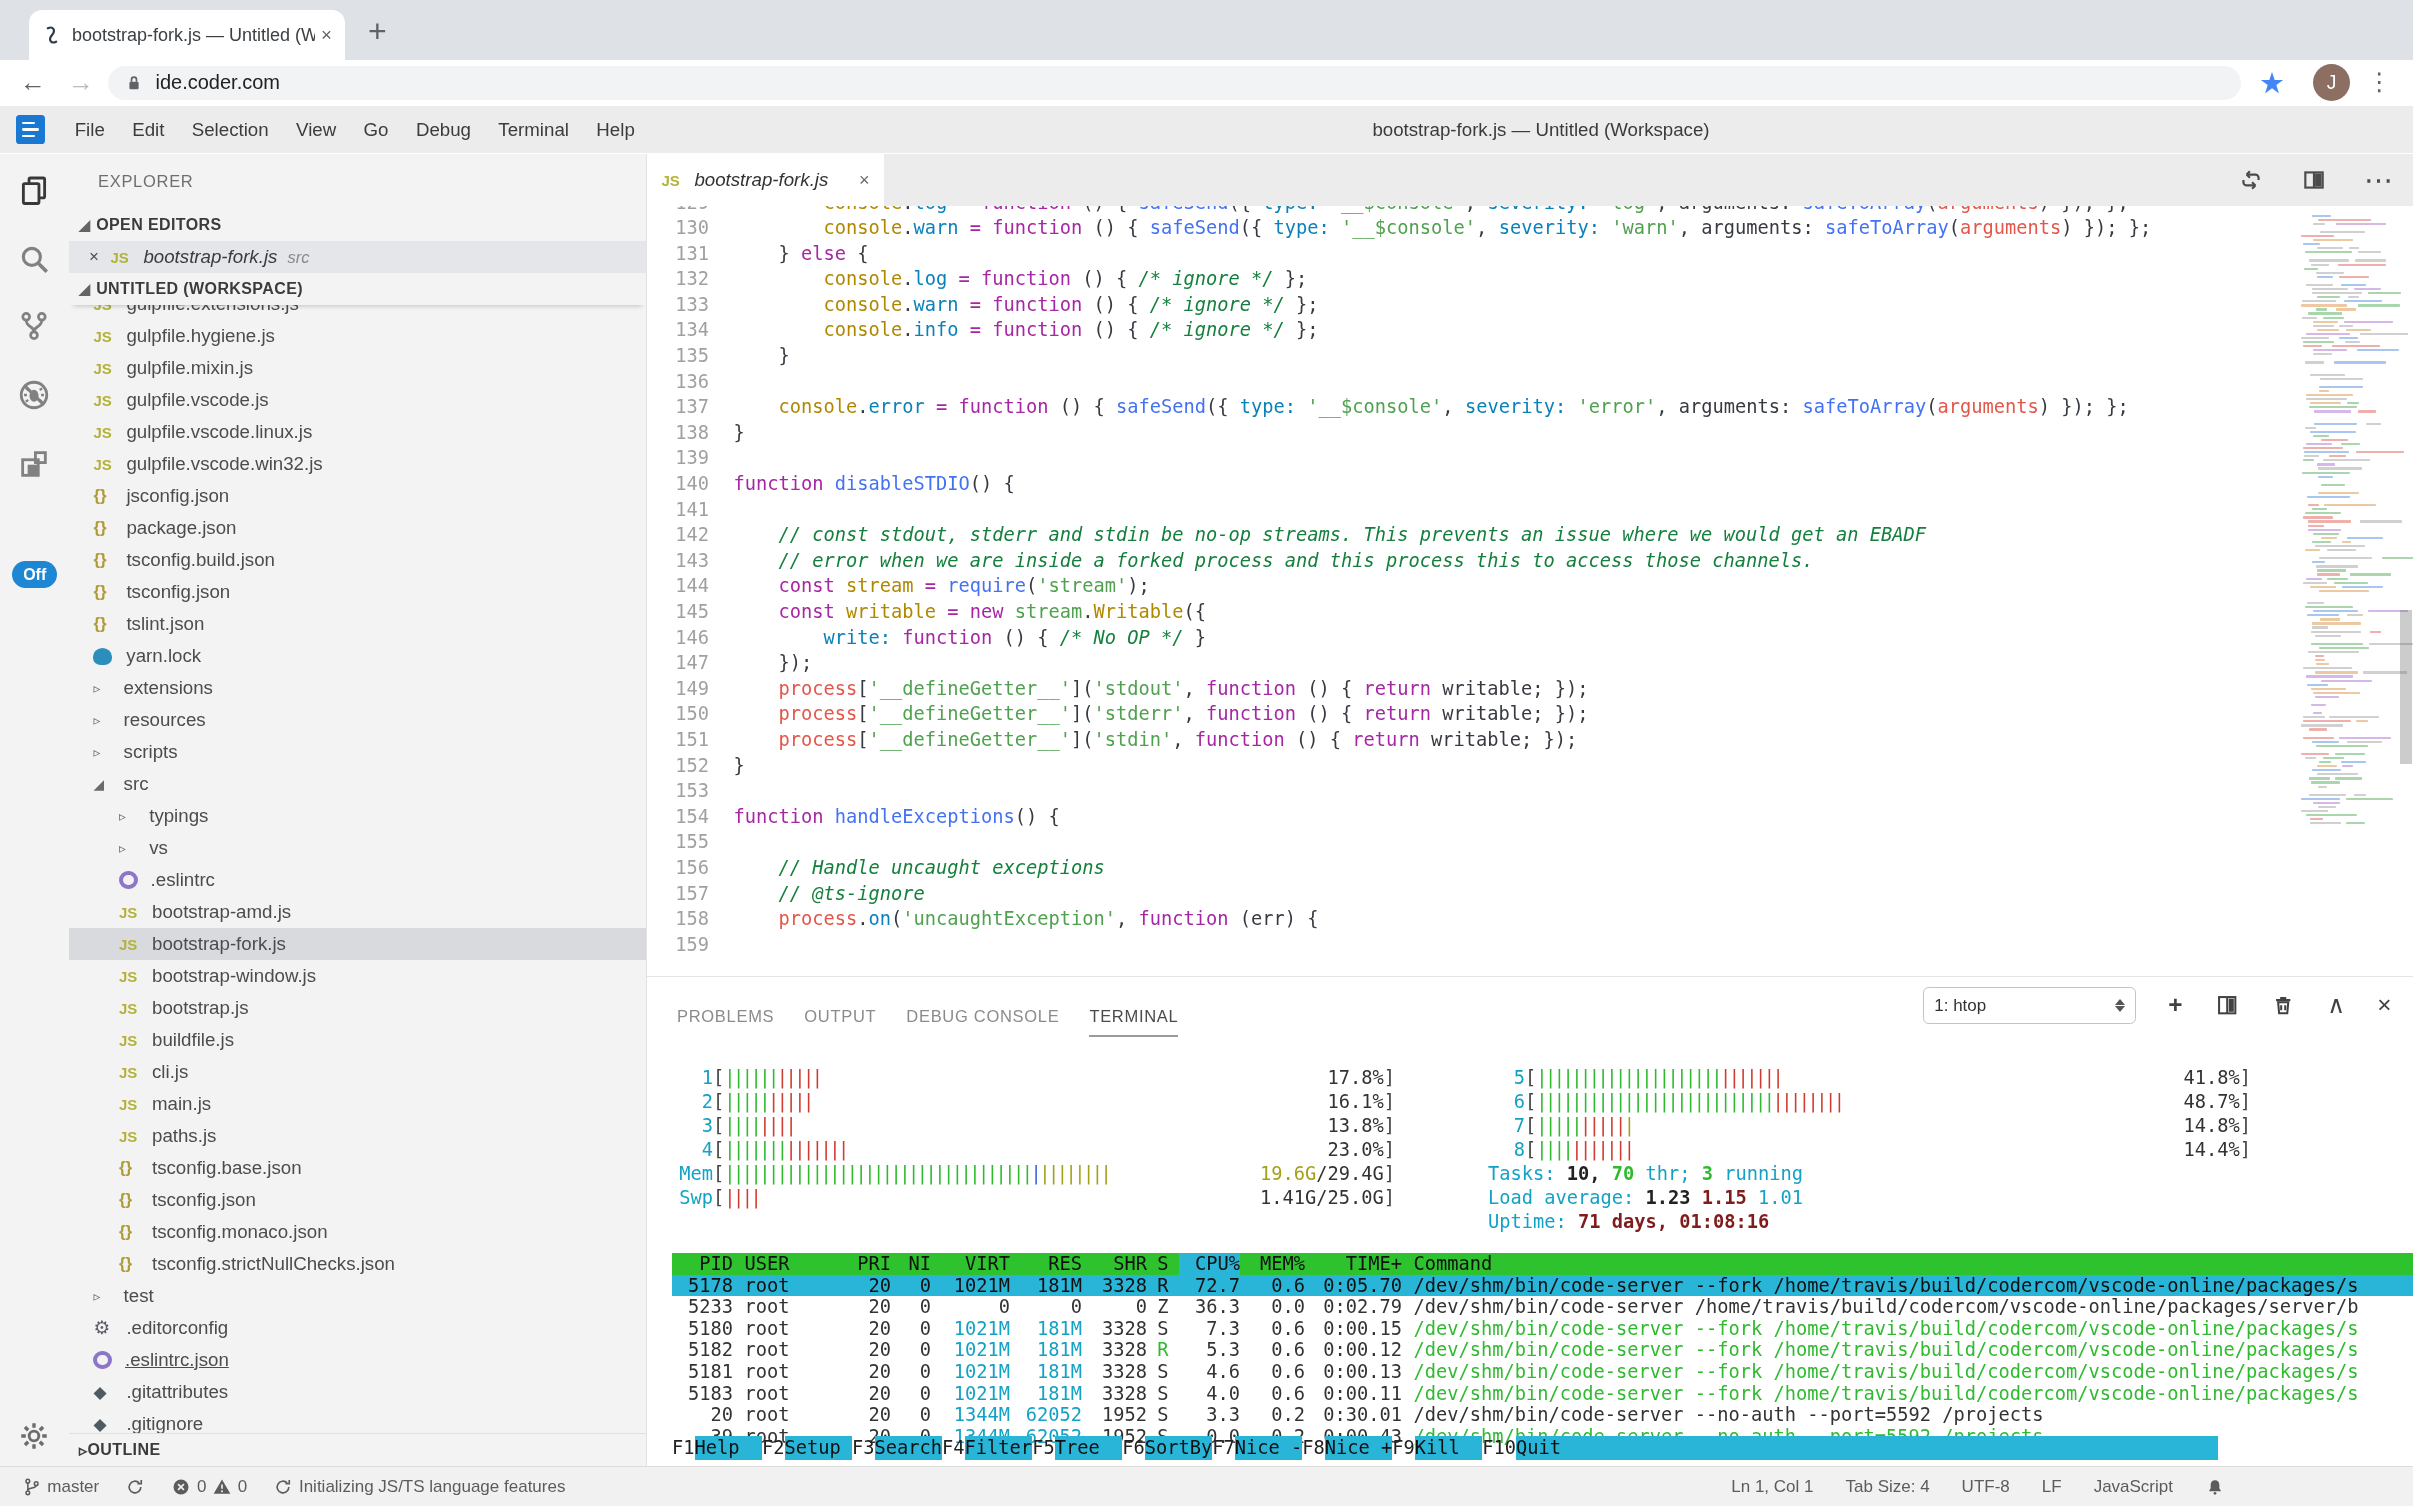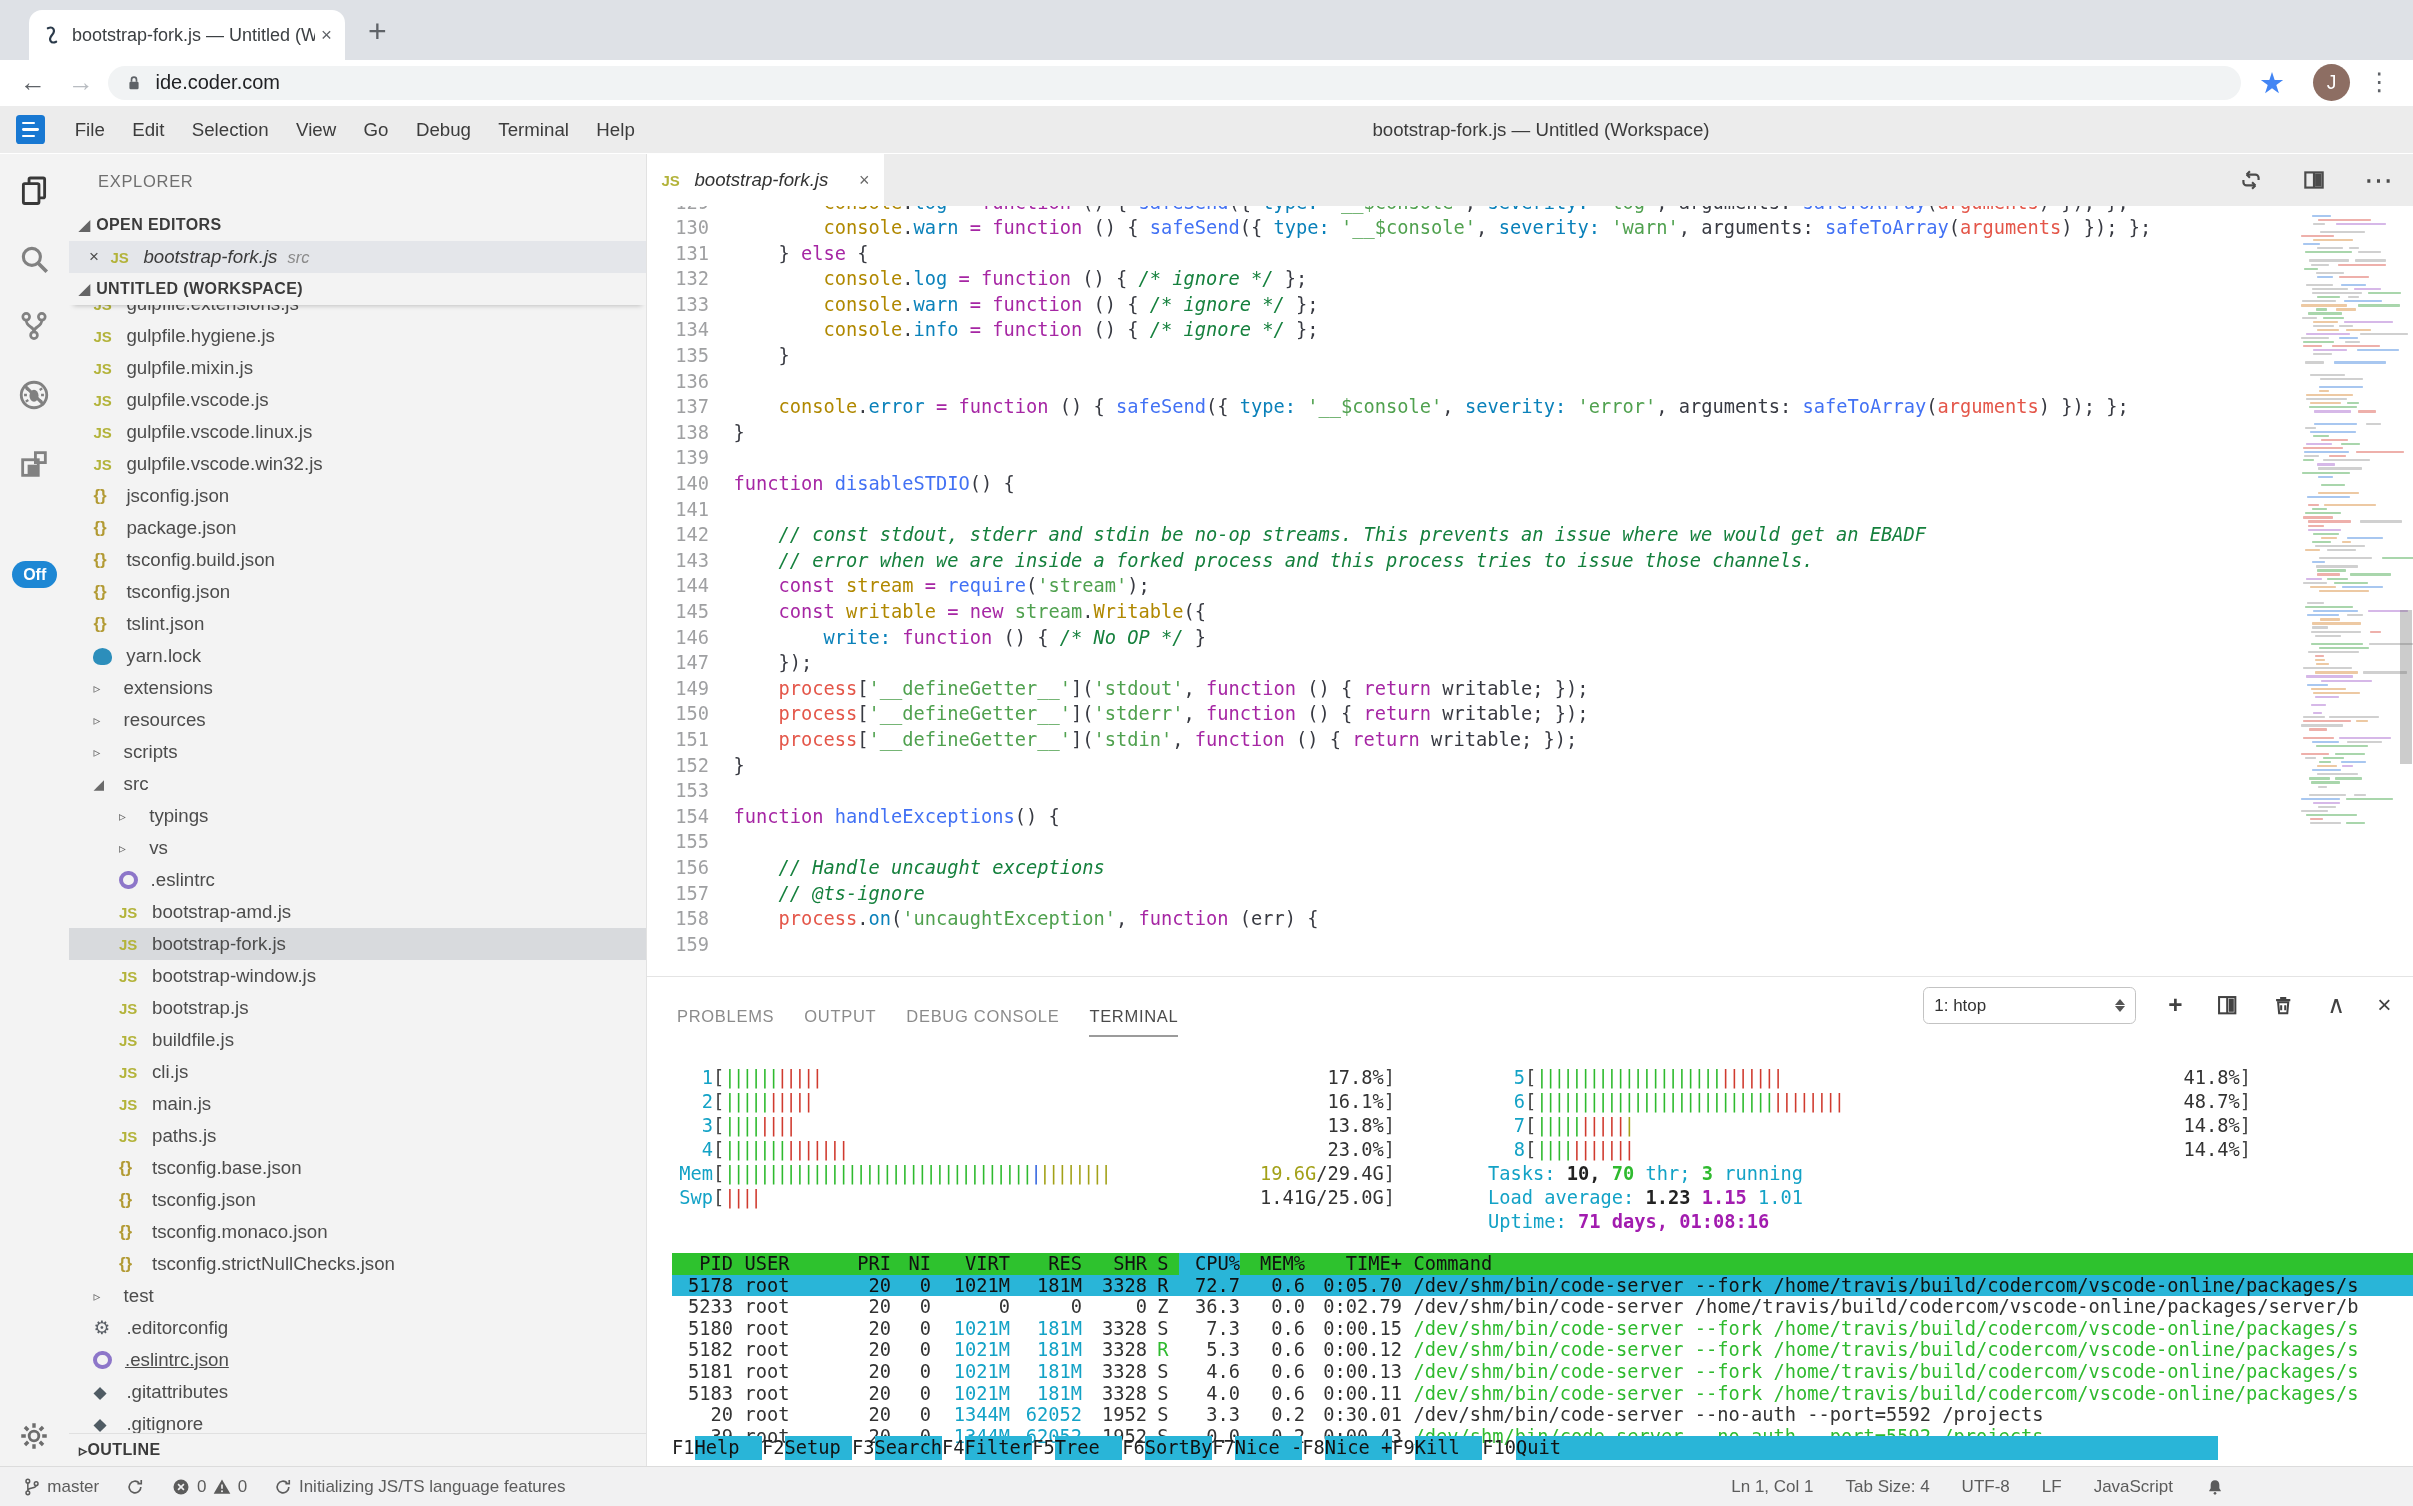--- a/index.html
+++ b/index.html
@@ -104,21 +104,21 @@
   #m-right{position:absolute;left:841px;top:29px;width:763px;}
   .mrow{display:flex;height:24px;line-height:24px;}
   .mlabel{display:inline-block;width:37px;text-align:right;color:#13a2c6;white-space:pre;flex:none;}
   .mbr{color:#444;flex:none;}
   .minner{position:relative;flex:1;overflow:hidden;white-space:nowrap;}
   .bars{letter-spacing:-2.5px;}
   .b-g{color:#2fba2f}.b-r{color:#d03b2f}.b-y{color:#a3a118}.b-b{color:#3566e0}
   .mval{position:absolute;right:0;top:0;}
   .tv-d{color:#333}.tv-y{color:#a3a118}
   .irow{height:24px;line-height:24px;white-space:pre;}
-  .tc{color:#13a2c6}.tbd{color:#222;font-weight:bold}.tbg{color:#2fba2f;font-weight:bold}.tbc{color:#a21caf;font-weight:bold}
+  .tc{color:#13a2c6}.tbd{color:#222;font-weight:bold}.tbg{color:#2fba2f;font-weight:bold}.tbc{color:#7f1d1d;font-weight:bold}
   #htop-table{position:absolute;left:25px;right:0;top:216px;}
   .trow{display:grid;grid-template-columns:61px 108px 50px 40px 79px 72px 65px 32px 61px 65px 97px 1fr;
     height:21.6px;line-height:21.6px;white-space:pre;overflow:hidden;}
   .thead{background:#2ec22e;color:#111;}
   .trow.sel{background:#29b5d8;color:#111;}
   .c-r{text-align:right}.c-c{text-align:center}.c-l{padding-left:11.5px;overflow:hidden;}
   .cyan{color:#13a2c6}.grn{color:#2fba2f}
   .sortcol{background:#29b5d8;}
   #fnbar{position:absolute;left:25px;bottom:5.7px;width:1546px;height:24px;line-height:24px;display:flex;}
   .fk{color:#222;white-space:pre;}
@@ -424,21 +424,21 @@
           <div class="cl"><span class="ln">133</span><span class="ctext"><span class="tk-p">        </span><span class="tk-o">console</span><span class="tk-p">.</span><span class="tk-pr">warn</span><span class="tk-p"> </span><span class="tk-k">=</span><span class="tk-p"> </span><span class="tk-k">function</span><span class="tk-p"> () { </span><span class="tk-c">/* ignore */</span><span class="tk-p"> };</span></span></div>
           <div class="cl"><span class="ln">134</span><span class="ctext"><span class="tk-p">        </span><span class="tk-o">console</span><span class="tk-p">.</span><span class="tk-pr">info</span><span class="tk-p"> </span><span class="tk-k">=</span><span class="tk-p"> </span><span class="tk-k">function</span><span class="tk-p"> () { </span><span class="tk-c">/* ignore */</span><span class="tk-p"> };</span></span></div>
           <div class="cl"><span class="ln">135</span><span class="ctext"><span class="tk-p">    }</span></span></div>
           <div class="cl"><span class="ln">136</span><span class="ctext"></span></div>
           <div class="cl"><span class="ln">137</span><span class="ctext"><span class="tk-p">    </span><span class="tk-o">console</span><span class="tk-p">.</span><span class="tk-pr">error</span><span class="tk-p"> </span><span class="tk-k">=</span><span class="tk-p"> </span><span class="tk-k">function</span><span class="tk-p"> () { </span><span class="tk-f">safeSend</span><span class="tk-p">({ </span><span class="tk-pr">type:</span><span class="tk-p"> </span><span class="tk-s">'__$console'</span><span class="tk-p">, </span><span class="tk-pr">severity:</span><span class="tk-p"> </span><span class="tk-s">'error'</span><span class="tk-p">, arguments: </span><span class="tk-f">safeToArray</span><span class="tk-p">(</span><span class="tk-r">arguments</span><span class="tk-p">) }); };</span></span></div>
           <div class="cl"><span class="ln">138</span><span class="ctext"><span class="tk-p">}</span></span></div>
           <div class="cl"><span class="ln">139</span><span class="ctext"></span></div>
           <div class="cl"><span class="ln">140</span><span class="ctext"><span class="tk-k">function</span><span class="tk-p"> </span><span class="tk-f">disableSTDIO</span><span class="tk-p">() {</span></span></div>
           <div class="cl"><span class="ln">141</span><span class="ctext"></span></div>
           <div class="cl"><span class="ln">142</span><span class="ctext"><span class="tk-p">    </span><span class="tk-c">// const stdout, stderr and stdin be no-op streams. This prevents an issue where we would get an EBADF</span></span></div>
-          <div class="cl"><span class="ln">143</span><span class="ctext"><span class="tk-p">    </span><span class="tk-c">// error when we are inside a forked process and this process tries to issue those channels.</span></span></div>
+          <div class="cl"><span class="ln">143</span><span class="ctext"><span class="tk-p">    </span><span class="tk-c">// error when we are inside a forked process and this process this to access those channels.</span></span></div>
           <div class="cl"><span class="ln">144</span><span class="ctext"><span class="tk-p">    </span><span class="tk-k">const</span><span class="tk-p"> </span><span class="tk-o">stream</span><span class="tk-p"> </span><span class="tk-k">=</span><span class="tk-p"> </span><span class="tk-f">require</span><span class="tk-p">(</span><span class="tk-s">'stream'</span><span class="tk-p">);</span></span></div>
           <div class="cl"><span class="ln">145</span><span class="ctext"><span class="tk-p">    </span><span class="tk-k">const</span><span class="tk-p"> </span><span class="tk-o">writable</span><span class="tk-p"> </span><span class="tk-k">=</span><span class="tk-p"> </span><span class="tk-k">new</span><span class="tk-p"> </span><span class="tk-s">stream</span><span class="tk-p">.</span><span class="tk-o">Writable</span><span class="tk-p">({</span></span></div>
           <div class="cl"><span class="ln">146</span><span class="ctext"><span class="tk-p">        </span><span class="tk-pr">write:</span><span class="tk-p"> </span><span class="tk-k">function</span><span class="tk-p"> () { </span><span class="tk-c">/* No OP */</span><span class="tk-p"> }</span></span></div>
           <div class="cl"><span class="ln">147</span><span class="ctext"><span class="tk-p">    });</span></span></div>
           <div class="cl"><span class="ln">149</span><span class="ctext"><span class="tk-p">    </span><span class="tk-r">process</span><span class="tk-p">[</span><span class="tk-s">'__defineGetter__'</span><span class="tk-p">](</span><span class="tk-s">'stdout'</span><span class="tk-p">, </span><span class="tk-k">function</span><span class="tk-p"> () { </span><span class="tk-k">return</span><span class="tk-p"> writable; });</span></span></div>
           <div class="cl"><span class="ln">150</span><span class="ctext"><span class="tk-p">    </span><span class="tk-r">process</span><span class="tk-p">[</span><span class="tk-s">'__defineGetter__'</span><span class="tk-p">](</span><span class="tk-s">'stderr'</span><span class="tk-p">, </span><span class="tk-k">function</span><span class="tk-p"> () { </span><span class="tk-k">return</span><span class="tk-p"> writable; });</span></span></div>
           <div class="cl"><span class="ln">151</span><span class="ctext"><span class="tk-p">    </span><span class="tk-r">process</span><span class="tk-p">[</span><span class="tk-s">'__defineGetter__'</span><span class="tk-p">](</span><span class="tk-s">'stdin'</span><span class="tk-p">, </span><span class="tk-k">function</span><span class="tk-p"> () { </span><span class="tk-k">return</span><span class="tk-p"> writable; });</span></span></div>
           <div class="cl"><span class="ln">152</span><span class="ctext"><span class="tk-p">}</span></span></div>
           <div class="cl"><span class="ln">153</span><span class="ctext"></span></div>
           <div class="cl"><span class="ln">154</span><span class="ctext"><span class="tk-k">function</span><span class="tk-p"> </span><span class="tk-f">handleExceptions</span><span class="tk-p">() {</span></span></div>

